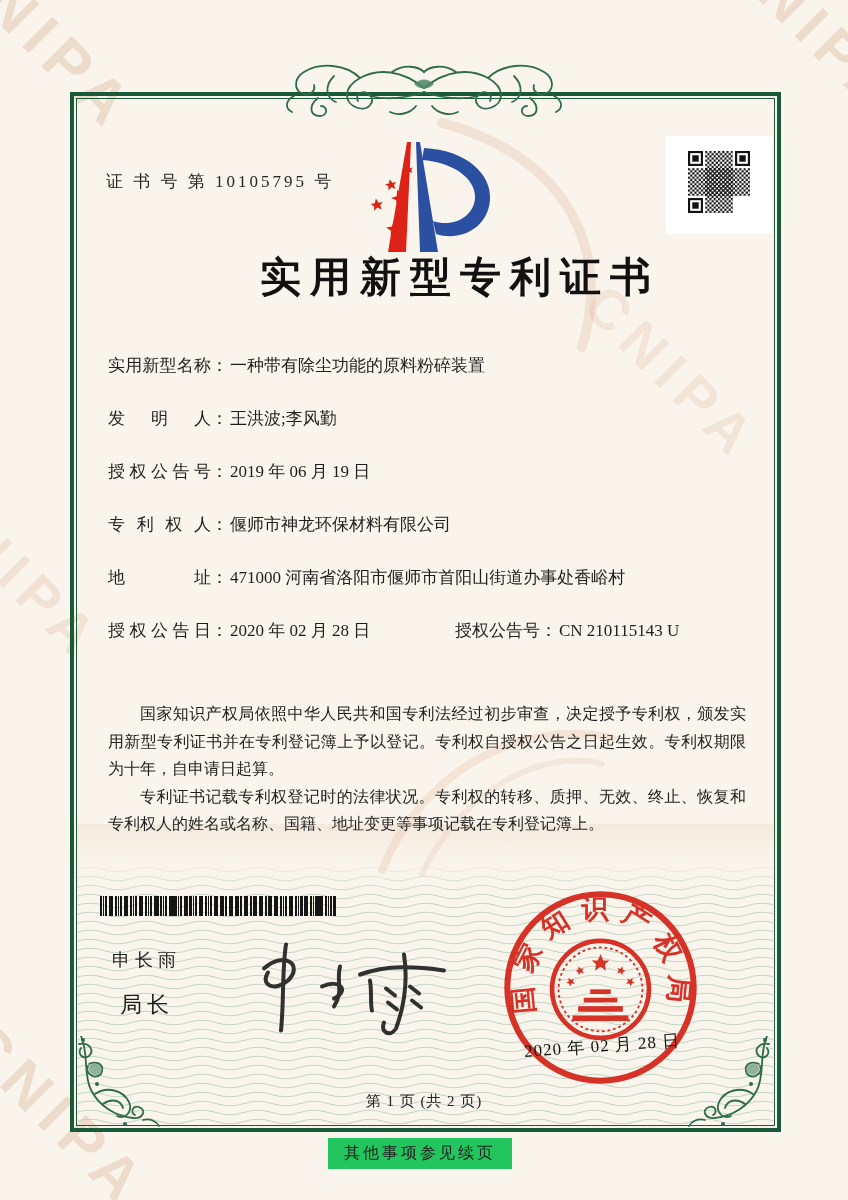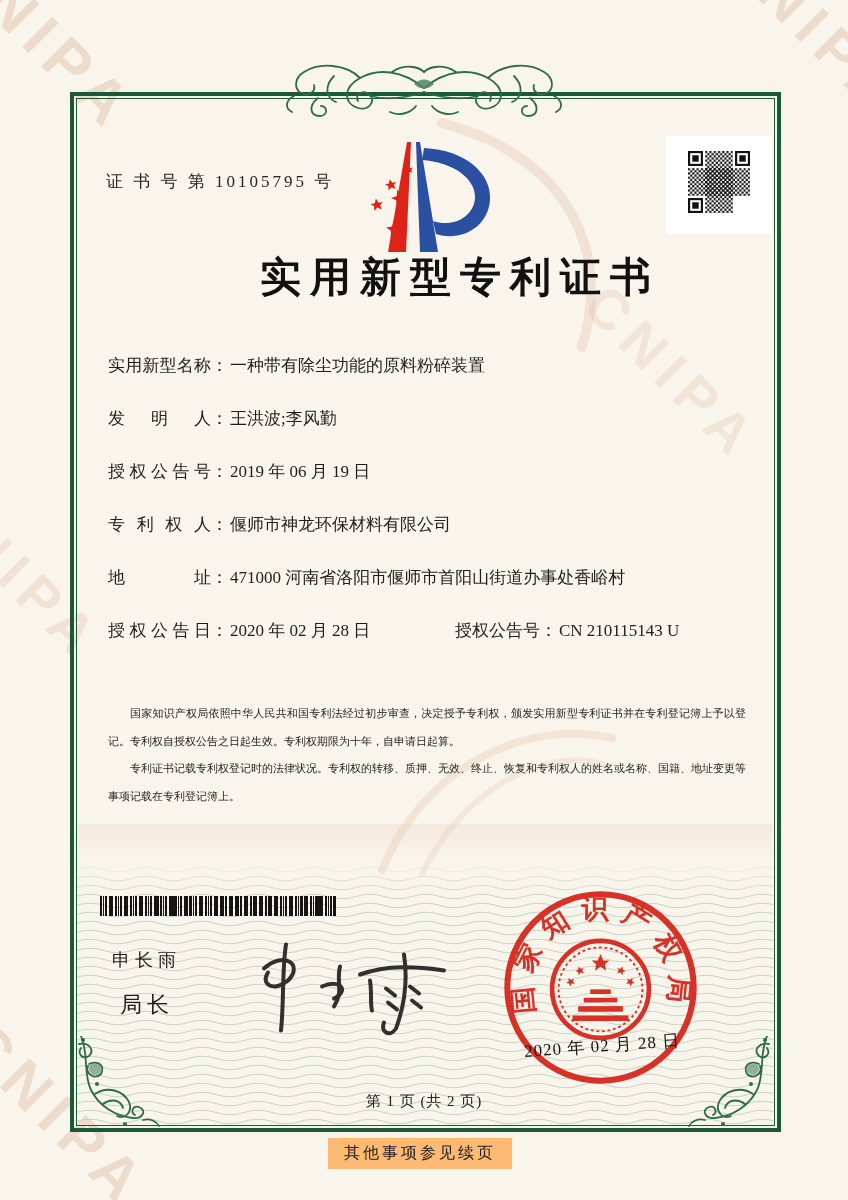--- a/index.html
+++ b/index.html
@@ -49,38 +49,38 @@
   .title{position:absolute; z-index:3; left:0; top:250px; width:832px; text-align:center;
          font-size:41px; font-weight:700; letter-spacing:9px; color:#111;padding-left:44px;}
   
   .fields{position:absolute; z-index:3; left:108px; top:352px; width:600px; font-size:17px;}
   .frow{margin-bottom:25px; line-height:28px; position:relative; white-space:nowrap;}
   .flabel{display:inline-block; width:103px; text-align:justify; text-align-last:justify; vertical-align:top;}
   .fvalue{margin-left:2px;}
   .grant2{position:absolute; left:347px; top:0;}
   
   .law{position:absolute; z-index:3; left:108px; top:700px; width:638px;
-       font-size:11px; line-height:27.5px; text-align:justify;}
+       font-size:16px; line-height:27.5px; text-align:justify;}
   .law p{margin:0; text-indent:2em;}
   
   .barcode{position:absolute; z-index:3; left:100px; top:896px; width:236px; height:20px;
     background-image:
       repeating-linear-gradient(90deg,#151515 0 2px,rgba(0,0,0,0) 2px 5px),
       repeating-linear-gradient(90deg,#151515 0 1px,rgba(0,0,0,0) 1px 3px),
       repeating-linear-gradient(90deg,rgba(0,0,0,0) 0 9px,#151515 9px 11px,rgba(0,0,0,0) 11px 16px);
   }
   .officer-title{position:absolute; z-index:3; left:120px; top:966px; font-size:22px; letter-spacing:5px;margin-top:24px;}
   .officer-name {position:absolute; z-index:3; left:112px; top:948px; font-size:18px; letter-spacing:5px;}
   .signature{position:absolute; z-index:3; left:248px; top:938px; width:200px; height:100px;}
   .seal{position:absolute; z-index:5; left:498px; top:885px; width:205px; height:205px; opacity:.95;}
   .seal-date{position:absolute; z-index:6; left:524px; top:1034px; width:170px;
              font-size:17px; letter-spacing:1px; color:#141414; transform:rotate(-4deg); white-space:nowrap;}
   .page-num{position:absolute; z-index:3; left:0; top:1092px; width:848px; text-align:center;
             font-size:15px; letter-spacing:1px; color:#222;font-family:Liberation Serif, serif;}
-  .footer-note{position:absolute; z-index:3; left:328px; top:1138px; background:#fdba74;
+  .footer-note{position:absolute; z-index:3; left:328px; top:1138px; background:#22c55e;
                padding:5px 16px; font-size:16px; letter-spacing:3px; color:#222;}
 </style>
 </head>
 <body>
 
 <div class="page">
 
   <span class="wm wm-1">CNIPA</span>
   <span class="wm wm-2">CNIPA</span>
   <span class="wm wm-3">CNIPA</span>

